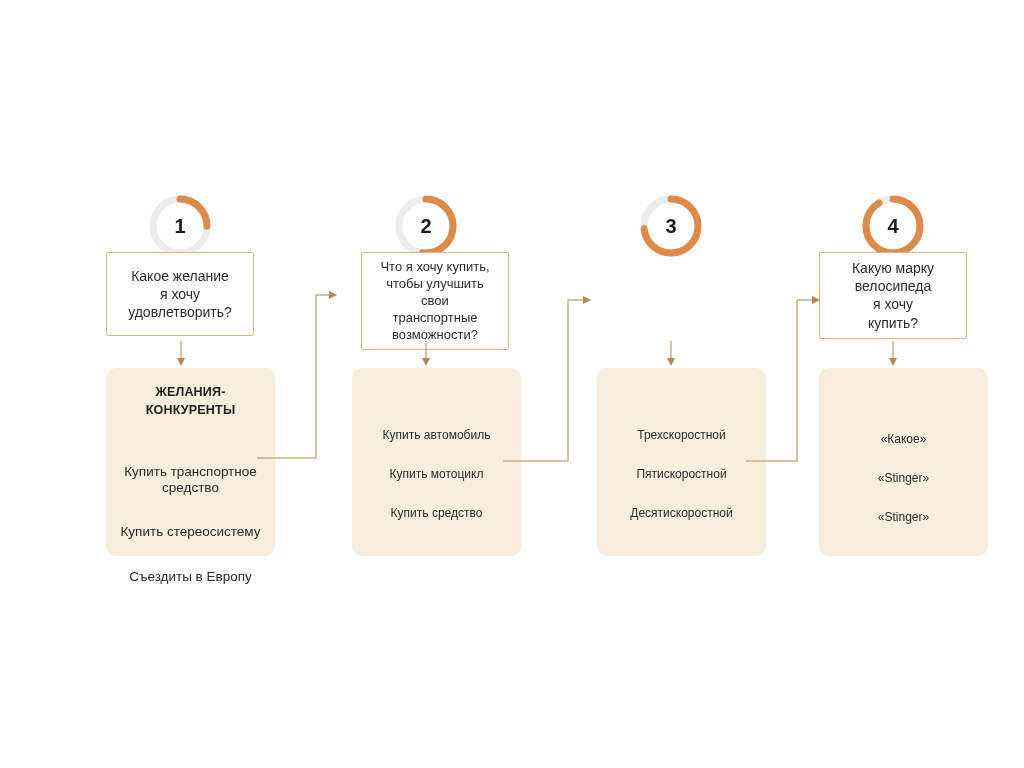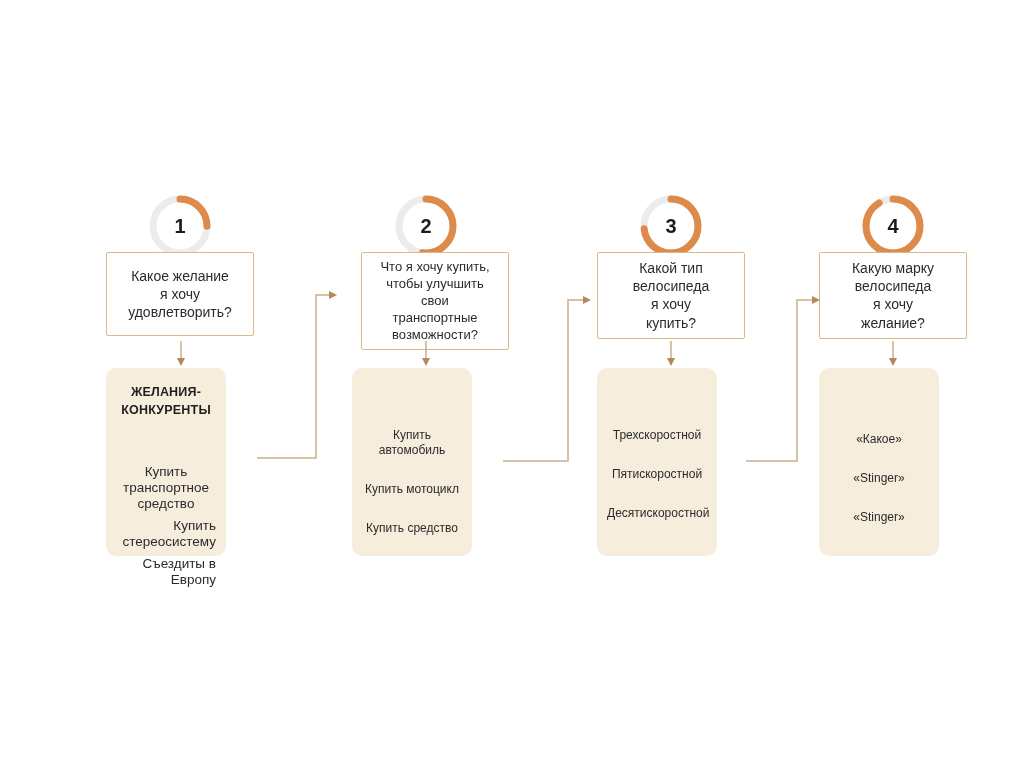--- a/index.html
+++ b/index.html
@@ -26,31 +26,31 @@
     position:absolute;top:58px;left:0;width:148px;min-height:84px;
     box-sizing:border-box;background:#ffffff;
     border:1px solid var(--q-border,#d9b98c);border-radius:2px;
     display:flex;align-items:center;justify-content:center;
     text-align:center;padding:6px 31px;z-index:2;
     font-size:14px;line-height:1.3;
   }
   .col-2 .qbox{font-size:13px;padding:6px 18px;margin-left:9px;}
 
   .card{
-    position:absolute;top:174px;left:0;width:120px;height:188px;
+    position:absolute;top:174px;left:0;width:169px;height:188px;
     box-sizing:border-box;background:var(--card-bg,#f6eddc);
     border-radius:10px;padding:16px 10px;text-align:center;z-index:2;
   }
   .card-title{font-size:12.5px;font-weight:bold;line-height:1.42;color:#1f1f1f;letter-spacing:.2px;}
   .items{margin-top:24px;}
   .item{font-size:12px;line-height:1.25;margin-top:44px;}
   .item + .item{margin-top:24px;}
   .col-1 .items{margin-top:4px;}
   .col-1 .item{font-size:13.5px;line-height:1.22;}
-  .col-1 .item + .item{margin-top:5px;text-align:right;}
+  .col-1 .item + .item{margin-top:28px;}
   .col-3 .items{margin-top:36px;}
   .col-4 .items{margin-top:48px;}
 
   .overlay{position:absolute;top:0;left:0;width:1024px;height:768px;z-index:3;pointer-events:none;}
   .conn{fill:none;stroke:var(--connector,#c9ae88);stroke-width:1.5;}
   .head{fill:var(--connector-head,#b18a58);stroke:none;}
 </style>
 </head>
 <body style="--page-bg: #ffffff; --accent: #dd8a4b; --ring: #ececec; --card-bg: #f6eddc; --q-border: #d9b98c; --connector: #c9ae88; --connector-head: #b18a58; --text: #2b2b2b;">
 
@@ -96,42 +96,39 @@
 </div>
 
 <div class="column col-3">
   <div class="circle">
     <svg viewBox="0 0 64 64" width="64" height="64">
       <circle class="ring-bg" cx="32" cy="32" r="27"></circle>
       <circle class="ring-arc" cx="32" cy="32" r="27" transform="rotate(-90 32 32)" stroke-dasharray="123.8 169.6"></circle>
     </svg>
     <span class="num">3</span>
   </div>
-  <div class="qbox">
-    <span>Какой тип велосипеда я хочу купить?</span>
-  </div>
   <div class="card">
     <div class="items">
       <div class="item">Трехскоростной</div>
       <div class="item">Пятискоростной</div>
       <div class="item">Десятискоростной</div>
     </div>
   </div>
 </div>
 
 <div class="column col-4">
   <div class="circle">
     <svg viewBox="0 0 64 64" width="64" height="64">
       <circle class="ring-bg" cx="32" cy="32" r="27"></circle>
       <circle class="ring-arc" cx="32" cy="32" r="27" transform="rotate(-90 32 32)" stroke-dasharray="154.4 169.6"></circle>
     </svg>
     <span class="num">4</span>
   </div>
   <div class="qbox">
-    <span>Какую марку велосипеда я хочу желание?</span>
+    <span>Какую марку велосипеда я хочу купить?</span>
   </div>
   <div class="card">
     <div class="items">
       <div class="item">«Какое»</div>
       <div class="item">«Stinger»</div>
       <div class="item">«Stinger»</div>
     </div>
   </div>
 </div>
 

